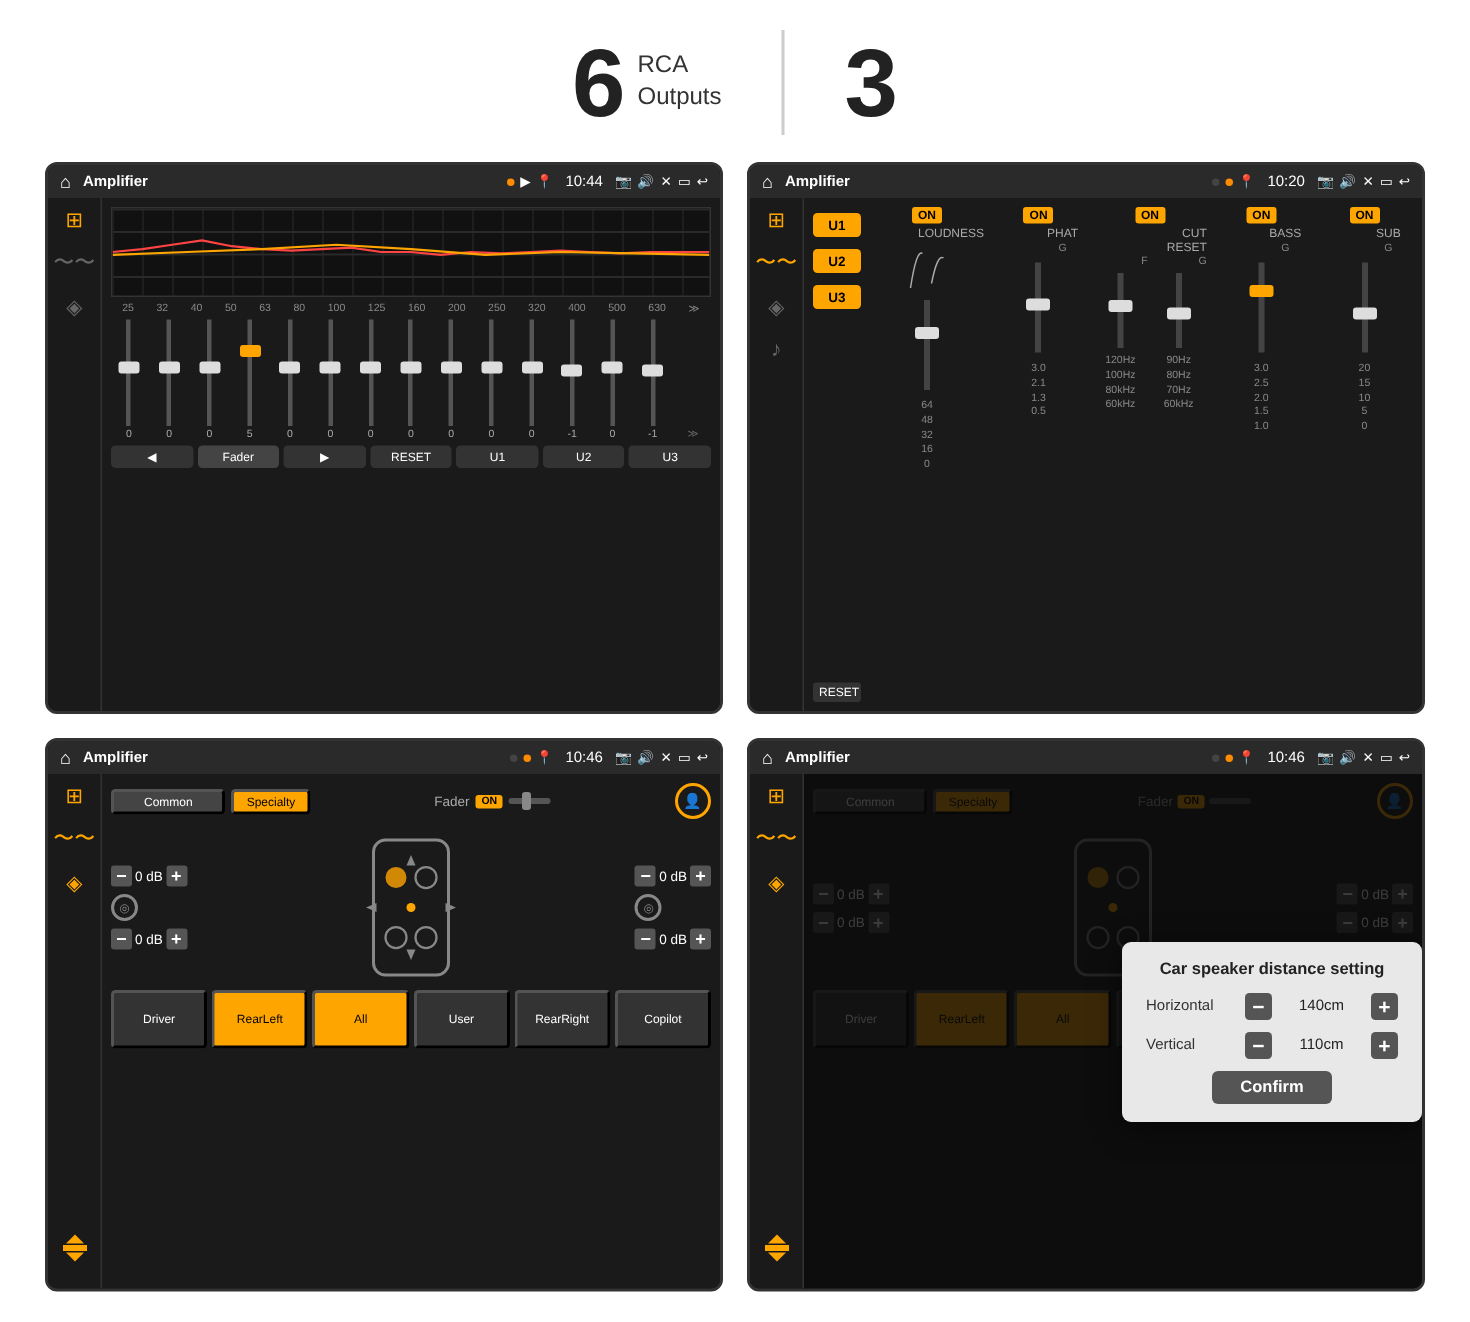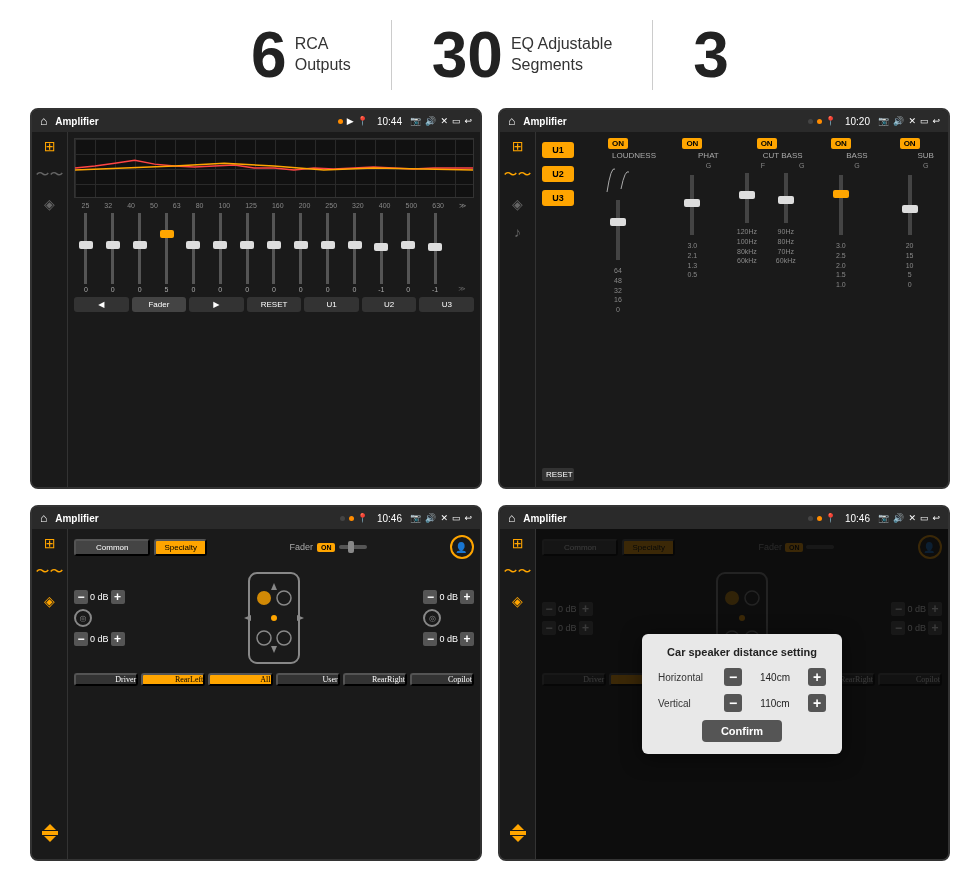--- a/index.html
+++ b/index.html
@@ -370,40 +370,39 @@
 
     .bottom-buttons {
       display: flex;
       gap: 3px;
     }
 
     .bottom-btn {
       background: #333;
       color: #fff;
       font-size: 8px;
-      padding: 0 0;
+      padding: 13px 0;
       border-radius: 3px;
       flex: 1;
-      text-align: right;
-      font-family: Liberation Serif, serif;
+      text-align: center;
     }
 
     .bottom-btn-active {
       background: #ffa500;
       color: #000;
     }
 
     
     .dialog-overlay {
       position: absolute;
       inset: 0;
       background: rgba(0,0,0,0.5);
       display: flex;
       align-items: center;
-      justify-content: center;
+      justify-content: flex-end;
       z-index: 10;
     }
 
     .dialog-box {
       background: #e8e8e8;
       border-radius: 6px;
       padding: 12px 16px;
       width: 200px;
       box-shadow: 0 4px 20px rgba(0,0,0,0.5);
     }
@@ -507,27 +506,20 @@
 
   <div class="stats-row">
     <div class="stat-item">
       <span class="stat-number">6</span>
       <span class="stat-text">
         <span>RCA</span><br>
         <span>Outputs</span>
       </span>
     </div>
     <div class="stat-divider"></div>
-    <div class="stat-item">
-      <span class="stat-number">30</span>
-      <span class="stat-text">
-        <span>EQ Adjustable</span><br>
-        <span>Segments</span>
-      </span>
-    </div>
     <div class="stat-divider"></div>
     <div class="stat-item">
       <span class="stat-number">3</span>
     </div>
   </div>
 
   <div class="screens-grid">
 
     <div class="screen-card">
 
@@ -740,21 +732,21 @@
               <div class="control-label">PHAT</div>
               <div class="control-label" style="color:#888;font-size:7px;">G</div>
               <div class="vertical-slider">
                 <div class="v-slider-thumb" style="top:40%"></div>
               </div>
               <div class="slider-vals">3.0<br>2.1<br>1.3<br>0.5</div>
             </div>
 
             <div class="amp-col">
               <div class="on-badge">ON</div>
-              <div class="control-label">CUT BASS</div>
+              <div class="control-label">CUT RESET</div>
               <div style="display:flex;gap:2px;">
                 <div>
                   <div class="control-label" style="color:#888;font-size:7px;">F</div>
                   <div class="vertical-slider" style="height:50px;">
                     <div class="v-slider-thumb" style="top:35%"></div>
                   </div>
                   <div class="slider-vals">120Hz<br>100Hz<br>80kHz<br>60kHz</div>
                 </div>
                 <div>
                   <div class="control-label" style="color:#888;font-size:7px;">G</div>

